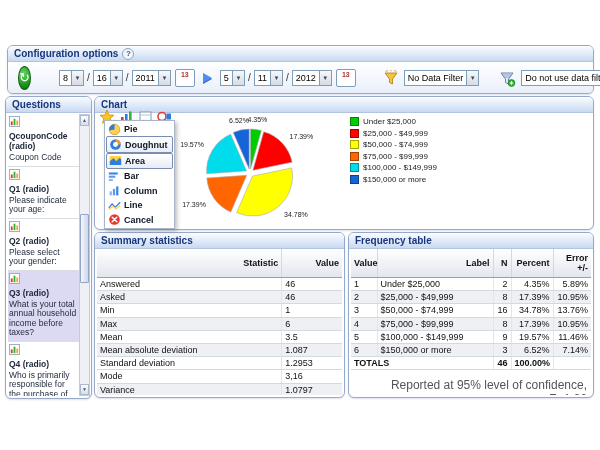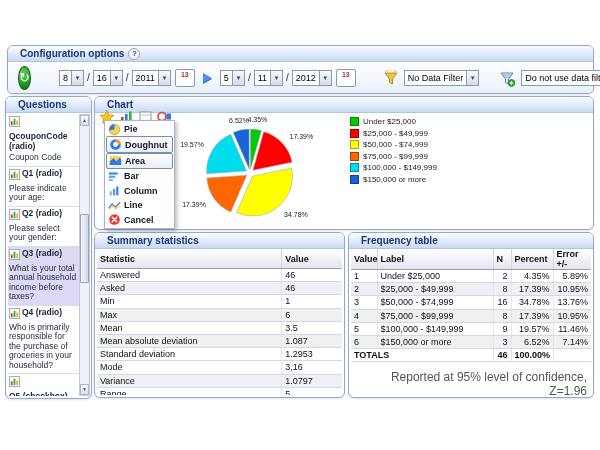--- a/index.html
+++ b/index.html
@@ -2,21 +2,21 @@
 <html><head>
 <meta charset="utf-8">
 <style>
   html,body{margin:0;padding:0;background:#fff;}
   .page{position:relative;width:600px;height:450px;background:#fff;
         font-family:"Liberation Sans",sans-serif;overflow:hidden;}
 
   
   .panel{position:absolute;border:1px solid #97a9c9;border-radius:6px;background:#fff;
          box-shadow:0 1px 2px rgba(120,140,180,.25);}
-  .panel-header{height:15px;line-height:15px;padding:0 12px;border-radius:5px 5px 0 0;
+  .panel-header{height:15px;line-height:15px;padding:0 6px;border-radius:5px 5px 0 0;
         background:linear-gradient(180deg,#fbfdff 0%,#e2ebf9 50%,#c9d9f1 100%);
         border-bottom:1px solid #b3c4e0;color:#17367e;font-size:10px;font-weight:bold;
         display:flex;align-items:center;gap:4px;}
   .help-badge{display:inline-block;width:10px;height:10px;line-height:10px;border-radius:50%;
         background:#f4f6fb;border:1px solid #8fa3c4;color:#44597f;font-size:8px;text-align:center;font-weight:bold;}
 
   
   .config-body{position:absolute;left:0;right:0;top:16px;bottom:0;border-radius:0 0 5px 5px;
         background:linear-gradient(180deg,#ffffff,#e9effa);display:flex;align-items:center;padding:0 10px;}
   .refresh-btn{width:22px;height:22px;border-radius:50%;
@@ -36,21 +36,21 @@
   .cal-btn .cal-num{font-size:7px;line-height:10px;text-align:center;color:#b03030;font-weight:bold;}
   .arrow-right{margin:0 6px;width:0;height:0;border-top:5px solid transparent;border-bottom:5px solid transparent;
         border-left:9px solid #4d8df0;filter:drop-shadow(0 1px 0 #2a5fb8);}
   .tool-group{display:flex;align-items:center;gap:4px;}
   .funnel-icon svg{display:block;}
 
   
   .q-list{position:absolute;left:0;right:10px;top:16px;bottom:2px;overflow:hidden;padding:1px 2px 0 2px;}
   .q-item{border-bottom:1px solid #d9dde4;padding:1px 1px 3px 1px;cursor:pointer;}
   .q-item.selected{background:#dcdaf2;}
-  .q-head{font-size:8.5px;font-weight:bold;color:#1c2538;line-height:10px;display:flex;align-items:flex-start;gap:2px;flex-wrap:wrap;}
+  .q-head{font-size:8.5px;font-weight:bold;color:#1c2538;line-height:10px;display:flex;align-items:flex-start;gap:2px;flex-wrap:wrap;flex-direction:column;}
   .q-head .q-icon{flex:0 0 auto;margin-top:1px;}
   .q-desc{font-size:8.5px;color:#232c40;line-height:9.5px;margin-top:2px;}
   .q-scroll{position:absolute;right:1px;top:17px;bottom:2px;width:9px;background:#eef0f6;
         border:1px solid #c2cadb;display:flex;flex-direction:column;}
   .q-scroll .sb-btn{height:9px;background:linear-gradient(#fdfdfe,#d8dde9);border:1px solid #aeb9cf;
         font-size:5px;line-height:8px;text-align:center;color:#44577c;}
   .q-scroll .sb-track{flex:1;position:relative;}
   .q-scroll .sb-thumb{position:absolute;left:0;right:0;top:34%;height:26%;
         background:linear-gradient(90deg,#f4f6fb,#cfd8ea);border:1px solid #93a5c6;border-radius:1px;}
 
@@ -67,21 +67,21 @@
   .pie-area{position:absolute;left:0;top:15px;width:496px;height:115px;}
   .chart-legend{position:absolute;left:255px;top:19px;z-index:2;}
   .legend-row{display:flex;align-items:center;gap:4px;height:11.5px;}
   .legend-swatch{width:7px;height:7px;border:1px solid rgba(0,0,0,.35);}
   .legend-label{font-size:8px;color:#222;white-space:nowrap;}
 
   
   .table-wrap{position:absolute;left:2px;right:2px;top:16px;bottom:2px;overflow:hidden;}
   table.data{border-collapse:collapse;width:100%;table-layout:fixed;font-size:9px;color:#111;}
   table.data th{background:linear-gradient(#ffffff,#e2e6ee);border-bottom:1px solid #98a0b0;
-        border-right:1px solid #d4d8e0;font-weight:bold;height:19px;padding:0 3px;text-align:left;}
+        border-right:1px solid #d4d8e0;font-weight:bold;height:28px;padding:0 3px;text-align:right;}
   table.data td{border-bottom:1px solid #d4d8e0;border-right:1px solid #e2e5ea;height:12.2px;
         padding:0 3px;overflow:hidden;white-space:nowrap;}
   table.data tr.alt td{background:#eef0f4;}
   table.data th:last-child,table.data td:last-child{border-right:none;}
   th.h-left{text-align:left;}
   td.c-n,td.c-pct,td.c-err{text-align:right;}
   tr.totals td{font-weight:bold;border-top:1px solid #98a0b0;background:#fff !important;}
   .footnote{font-size:12px;color:#555;padding:8px 4px 0 4px;text-align:right;}
 </style>
 </head>

